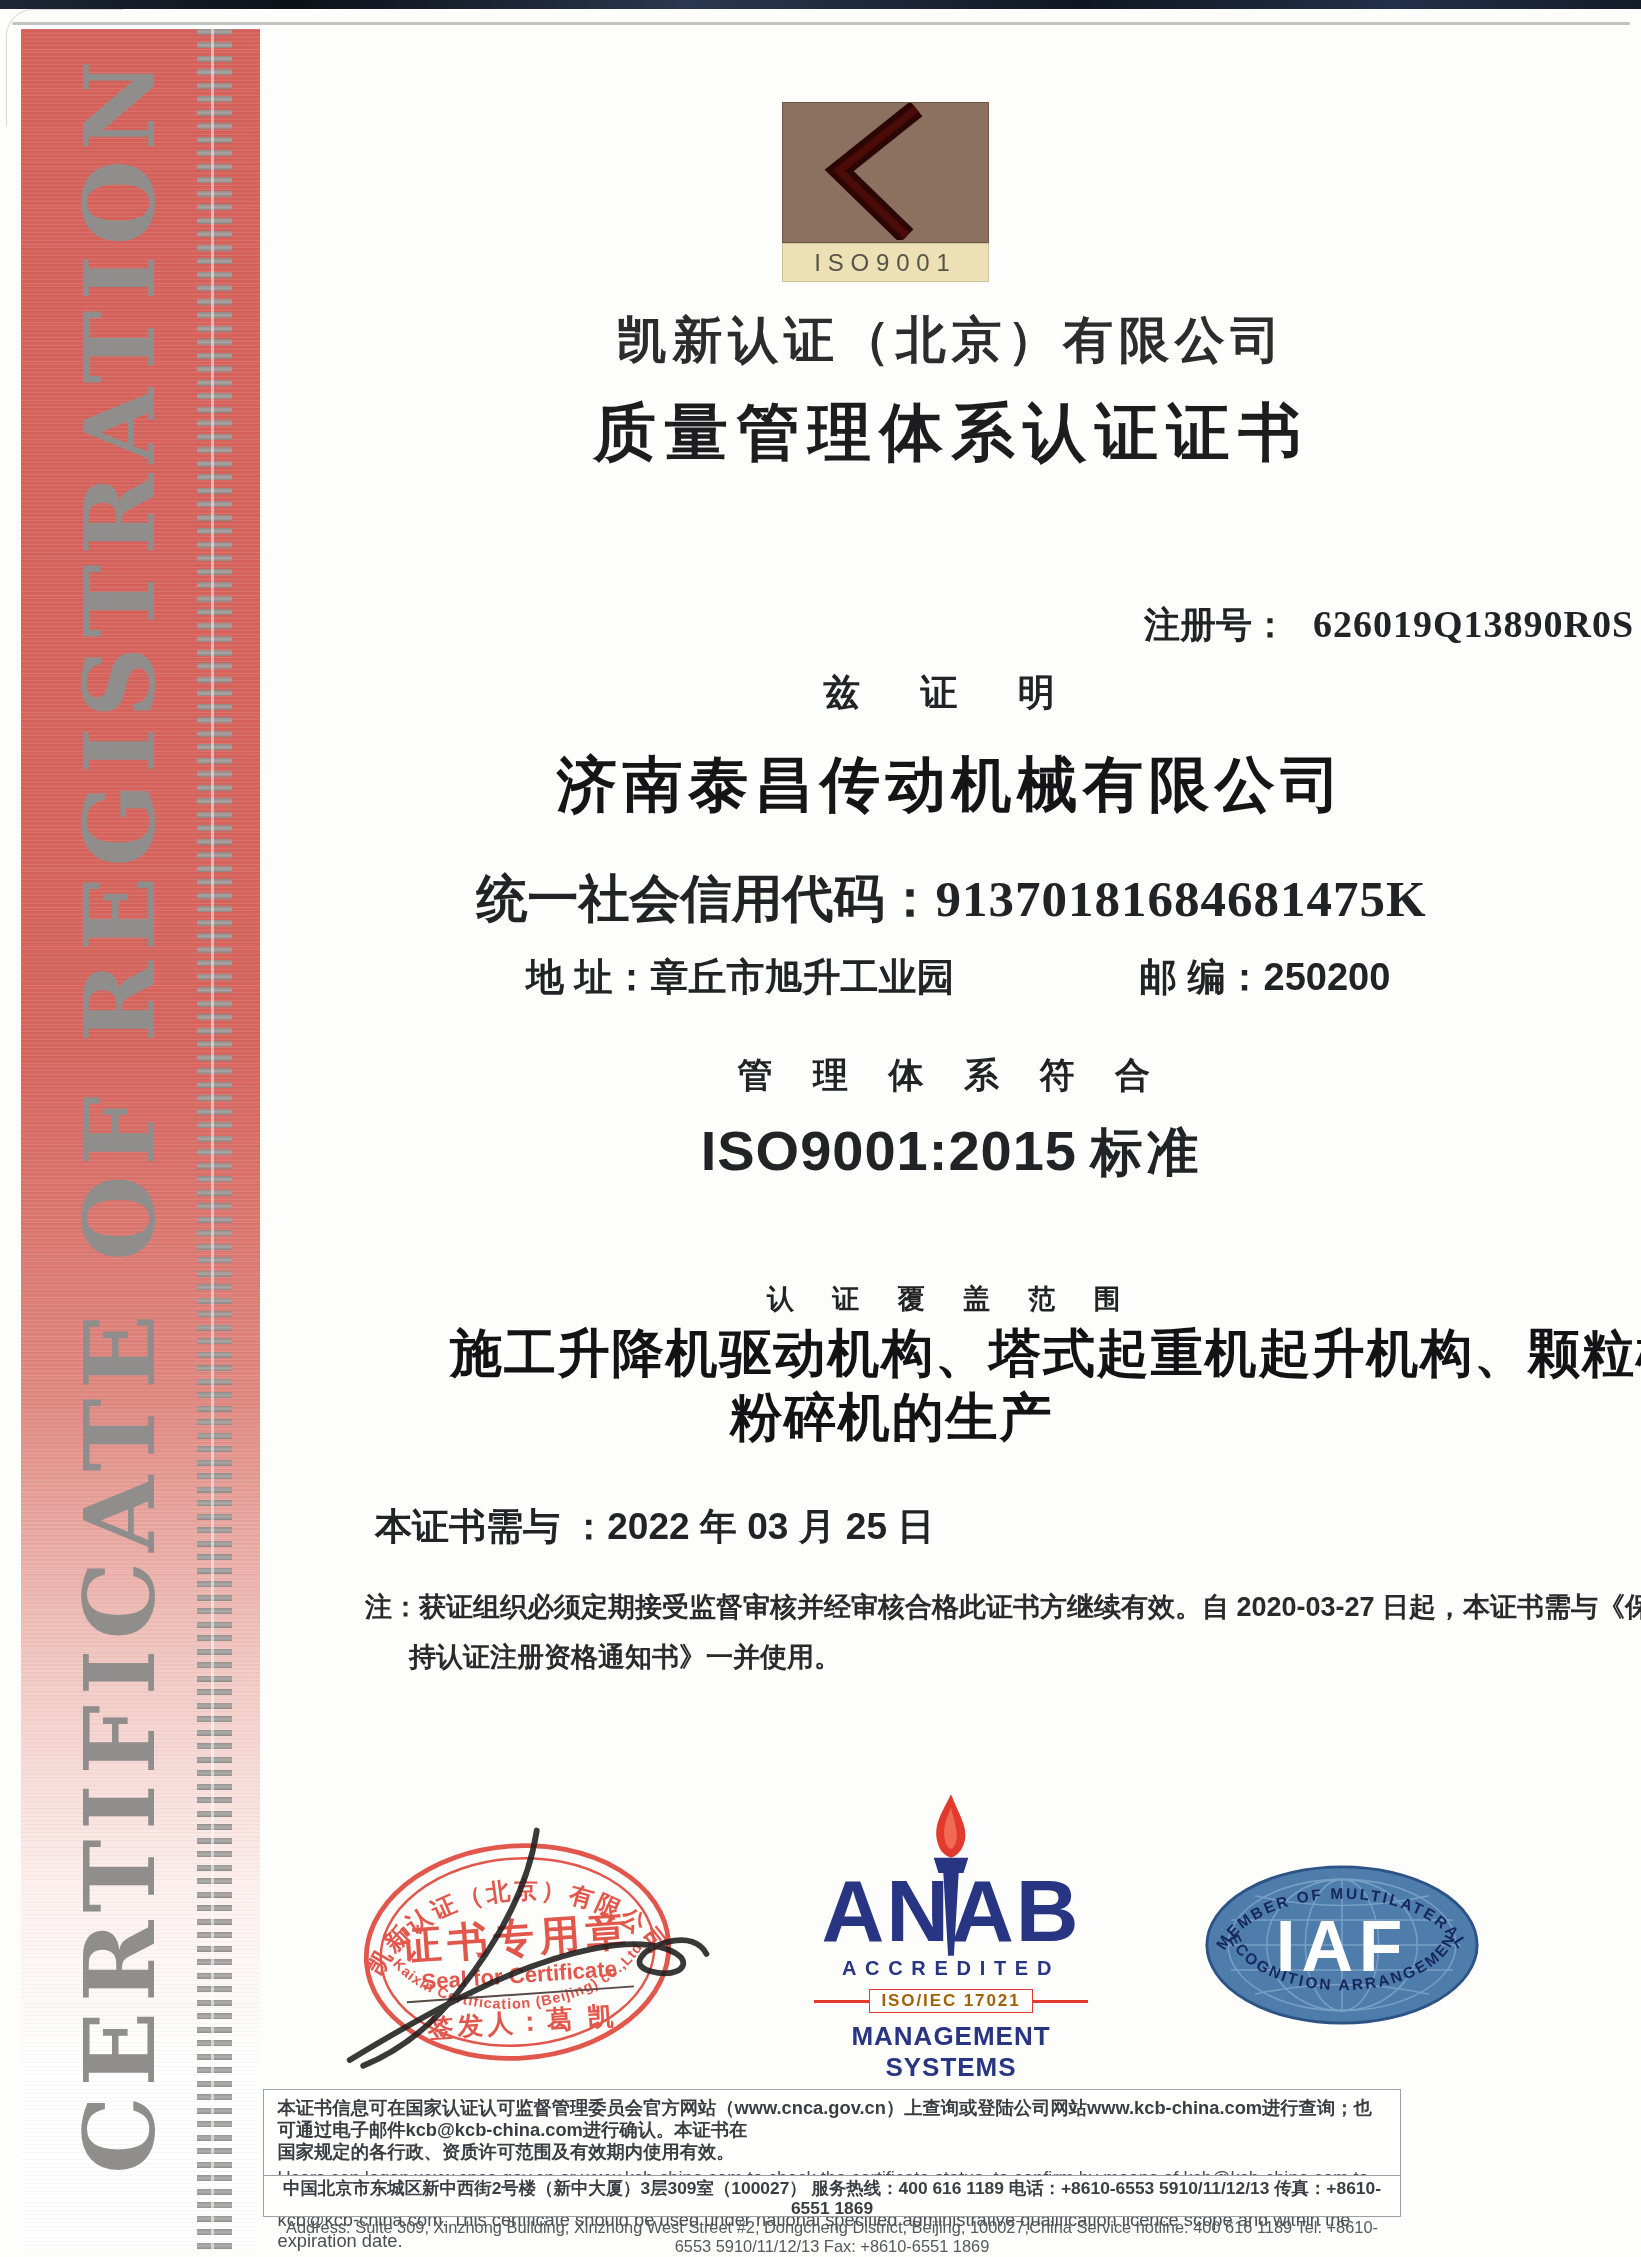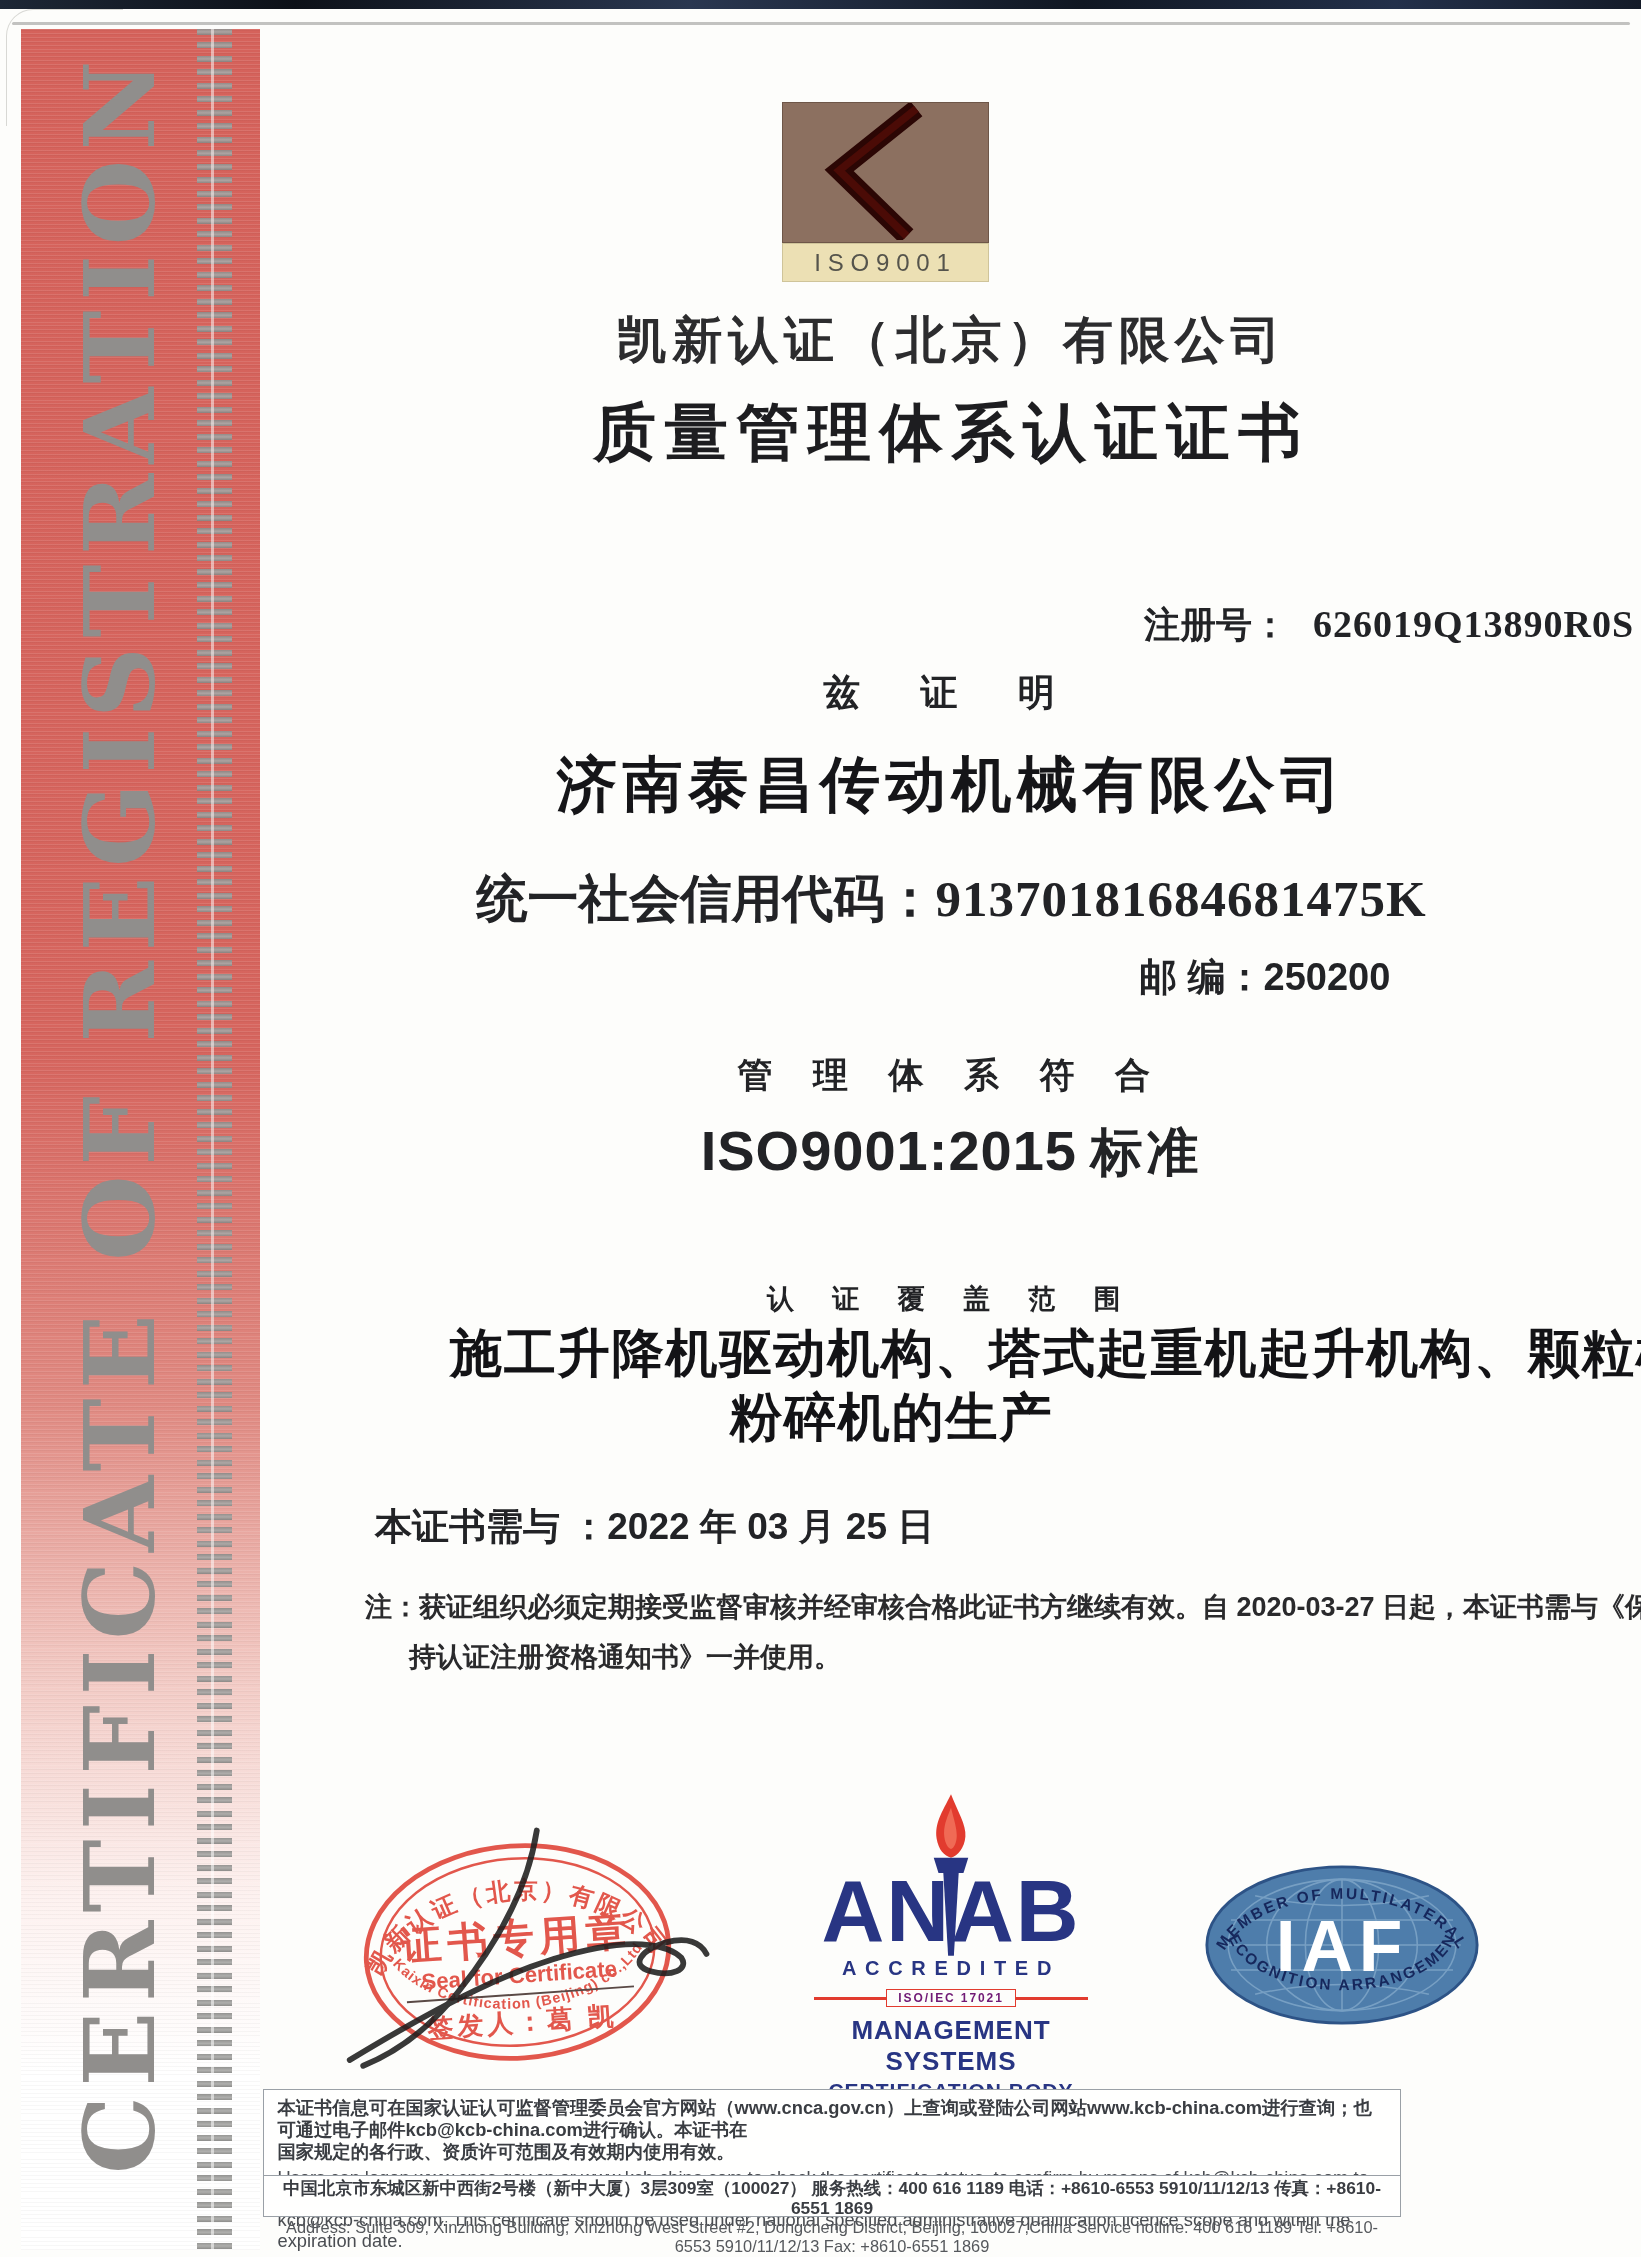--- a/index.html
+++ b/index.html
@@ -65,21 +65,21 @@
 
   
   #seal{left:307px;top:1817px;width:421px;height:270px;}
   
   #anab{left:814px;top:1794px;width:274px;text-align:center;color:#283583;}
   #anab .torch{position:absolute;left:50%;top:0;transform:translateX(-50%);z-index:2;}
   #anab .word{position:relative;margin-top:83px;font-size:87px;line-height:68px;font-weight:900;letter-spacing:1.9px;z-index:1;}
   #anab .accr{margin-top:11.6px;font-size:20px;font-weight:bold;letter-spacing:8.7px;}
   #anab .divider{margin-top:9.7px;display:flex;align-items:center;justify-content:center;}
   #anab .divider .line{flex:1;height:2.9px;background:#e23b2e;}
-  #anab .divider .box{border:1.9px solid #e23b2e;color:#701a75;font-size:12px;font-weight:bold;
+  #anab .divider .box{border:1.9px solid #e23b2e;color:#a16207;font-size:17px;font-weight:bold;
     letter-spacing:1.9px;padding:1px 11.6px;white-space:nowrap;text-align:center;}
   #anab .ms{margin-top:7.7px;font-size:26px;font-weight:bold;letter-spacing:1px;}
   #anab .cb{margin-top:1.9px;font-size:21px;font-weight:bold;letter-spacing:1px;}
   
   #iaf{left:1202px;top:1862px;width:280px;height:166px;}
 
   
   .fbox{left:263px;width:1138px;border:1.9px solid #9aa0a6;box-sizing:border-box;background:#fffffe;}
   #fbox1{top:2089px;height:87px;padding:6.8px 13.5px;}
   #fbox1 .cn{font-size:18.3px;line-height:22px;color:#3a3d42;font-weight:bold;}
@@ -119,20 +119,23 @@
     <span>注册号：</span><span class="num">626019Q13890R0S</span>
   </div>
 
   <div class="abs center-line" id="company">济南泰昌传动机械有限公司</div>
   <div class="abs center-line" id="certify">兹 证 明</div>
 
   <div class="abs center-line" id="credit">
     <span>统一社会信用代码：</span><span class="num">91370181684681475K</span>
   </div>
 
+  <div class="abs" id="addr">
+    <span>地 址：</span><span>章丘市旭升工业园</span>
+  </div>
   <div class="abs" id="post">
     <span>邮 编：</span><span>250200</span>
   </div>
 
   <div class="abs center-line" id="conform">管 理 体 系 符 合</div>
   <div class="abs center-line" id="standard">
     <span>ISO9001:2015</span><span class="sfx">标准</span>
   </div>
   <div class="abs center-line" id="scope-title">认 证 覆 盖 范 围</div>
   <div class="abs" id="scope1">施工升降机驱动机构、塔式起重机起升机构、颗粒机、</div>

